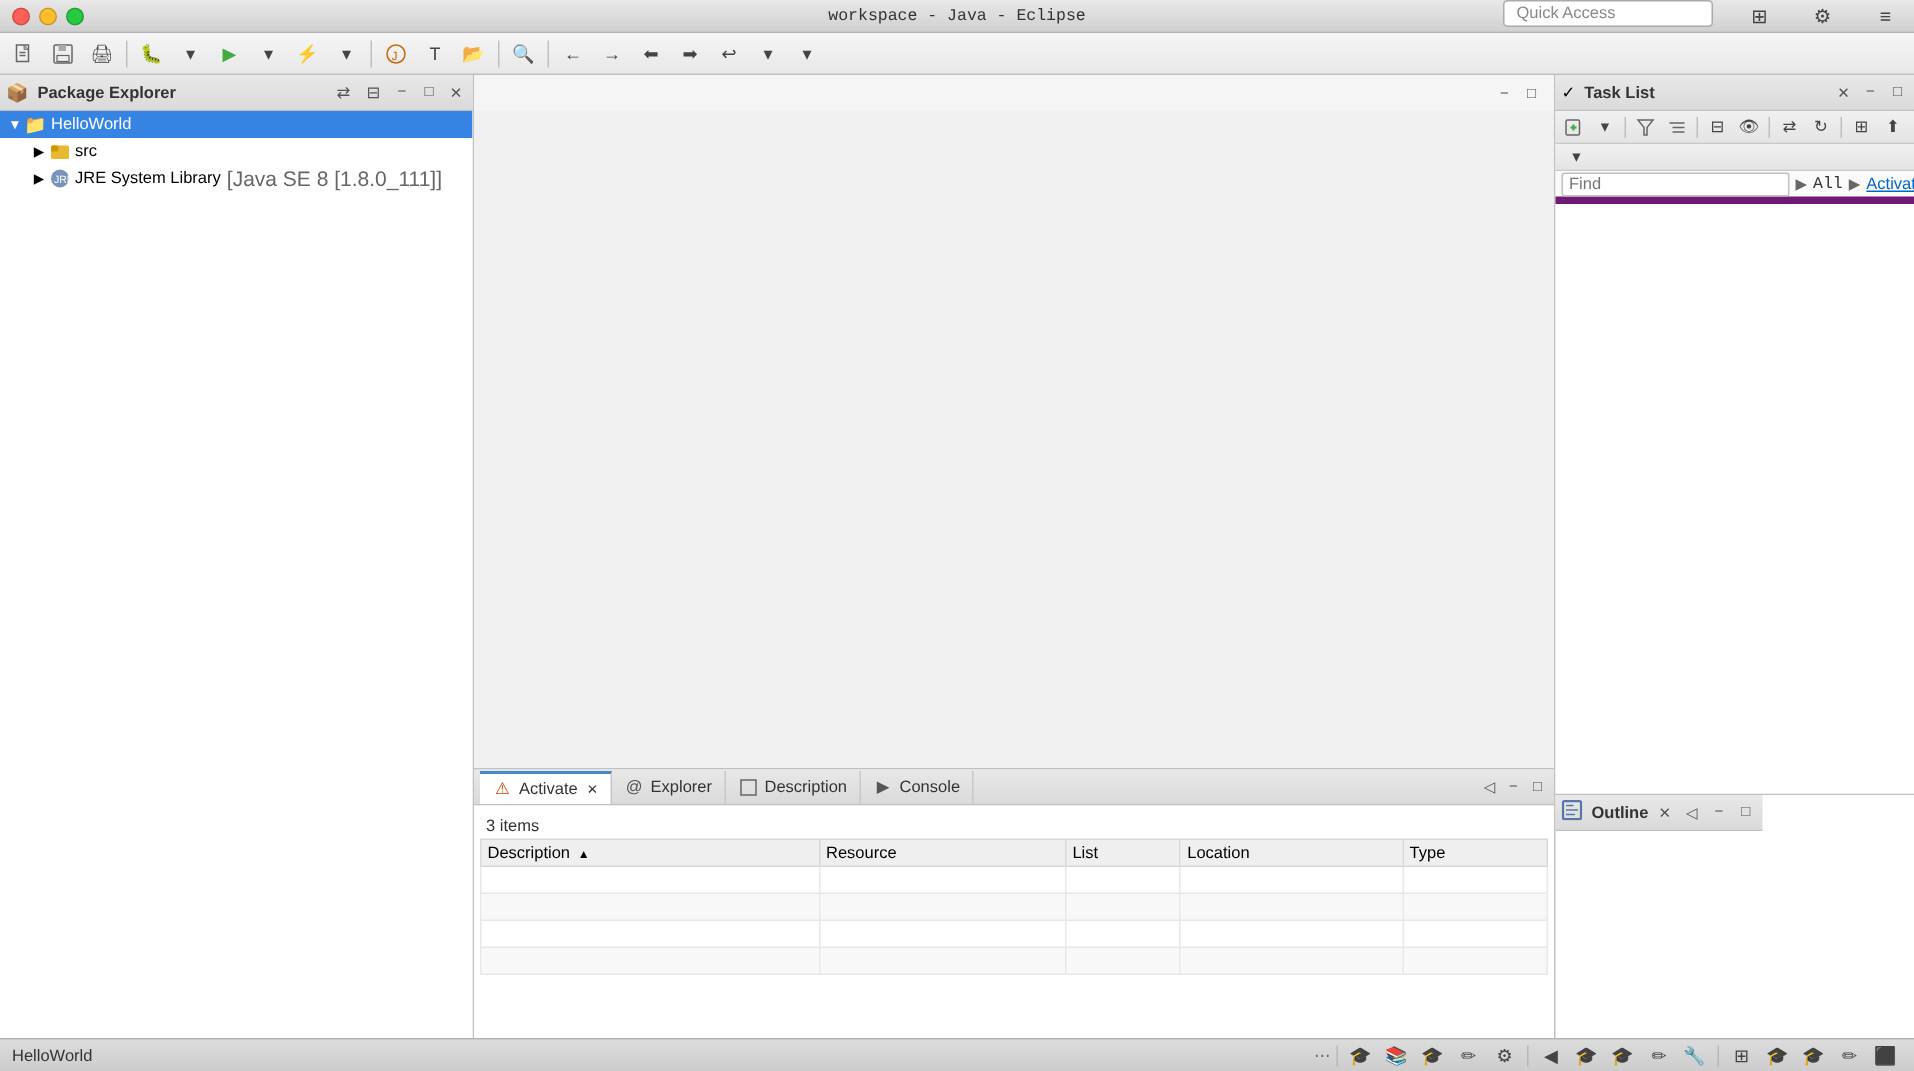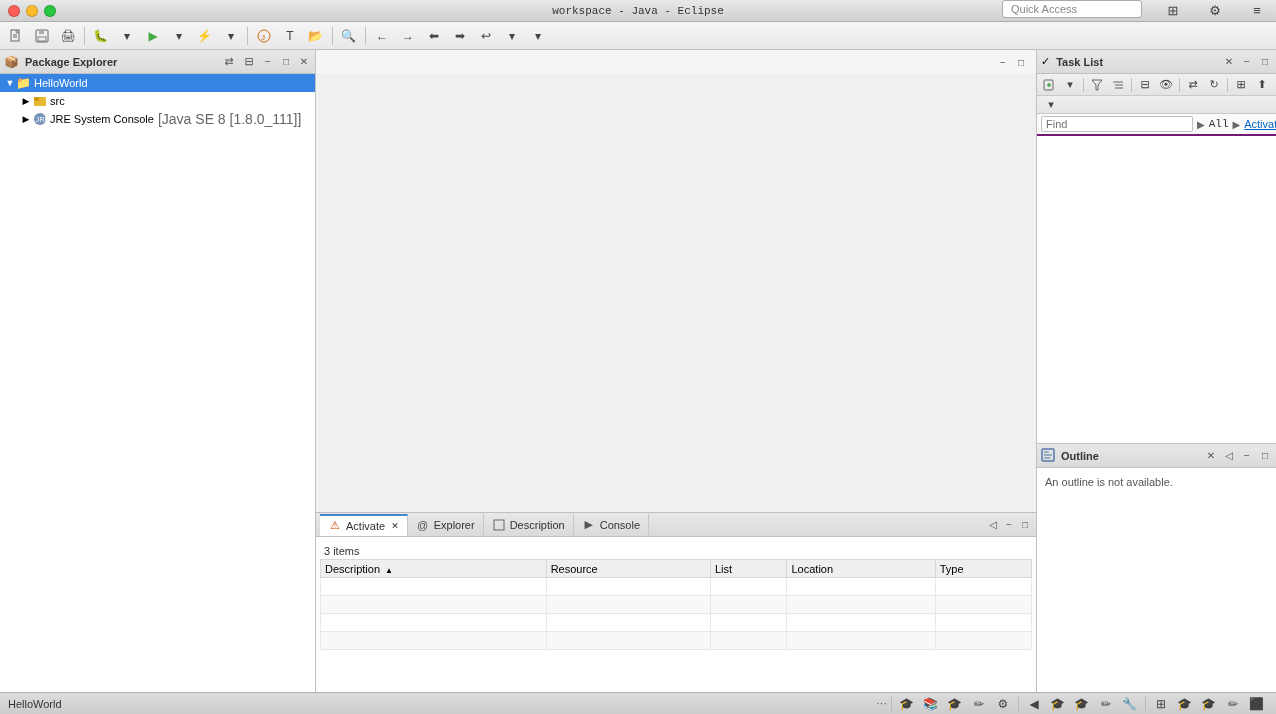--- a/index.html
+++ b/index.html
@@ -297,23 +297,23 @@
       background: white;
     }
     .right-top {
       flex: 1;
       border-bottom: 1px solid #C0C0C0;
       display: flex;
       flex-direction: column;
       min-height: 0;
     }
     .right-bottom {
-      height: 248px;
-      display: flex;
-      flex-direction: column;
+      height: 162px;
+      display: flex;
+      flex-direction: row;
     }
 
     
     .task-toolbar {
       height: 22px;
       background: linear-gradient(to bottom, #F0F0F0, #E4E4E4);
       border-bottom: 1px solid #C8C8C8;
       display: flex;
       align-items: center;
       padding: 0 2px;
@@ -331,21 +331,21 @@
       border-radius: 2px;
     }
     .task-separator {
       width: 1px;
       height: 14px;
       background: #C0C0C0;
       margin: 0 2px;
     }
     .task-find-bar {
       height: 22px;
-      border-bottom: 2px solid #701a75;
+      border-bottom: 5px solid #701a75;
       display: flex;
       align-items: center;
       padding: 0 4px;
       gap: 4px;
       background: #FAFAFA;
     }
     .task-find-input {
       flex: 1;
       height: 16px;
       border: 1px solid #C0C0C0;
@@ -551,21 +551,21 @@
       </div>
 
       <div class="tree-item">
         <div class="tree-arrow" style="margin-left:16px;">▶</div>
         <div class="tree-icon">
           <svg width="14" height="14" viewBox="0 0 14 14">
               <circle cx="7" cy="7" r="6" fill="#5577AA" opacity="0.8"></circle>
               <text x="3" y="10" font-size="7" fill="white">JRE</text>
             </svg>
         </div>
-        <span class="tree-label">JRE System Console</span>
+        <span class="tree-label">JRE System Library</span>
         <span class="tree-sublabel">[Java SE 8 [1.8.0_111]]</span>
       </div>
     </div>
   </div>
 
   <div class="center-area">
 
     <div class="editor-area">
       <div class="editor-header">
         <div class="ctrl-btn">−</div>
@@ -731,21 +731,20 @@
               <line x1="3" y1="7" x2="11" y2="7" stroke="#5577AA" stroke-width="1"></line>
               <line x1="3" y1="10" x2="9" y2="10" stroke="#5577AA" stroke-width="1"></line>
             </svg>
         </span>
         <span class="panel-title">Outline</span>
         <div class="ctrl-btn" style="font-size:10px;">✕</div>
         <div class="ctrl-btn">◁</div>
         <div class="ctrl-btn">−</div>
         <div class="ctrl-btn">□</div>
       </div>
-      <div class="outline-message">An outline is not available.</div>
     </div>
   </div>
 
 </div>
 
 <div class="status-bar">
   <span>HelloWorld</span>
   <div class="status-right">
     <div class="status-dots">⋯</div>
 

